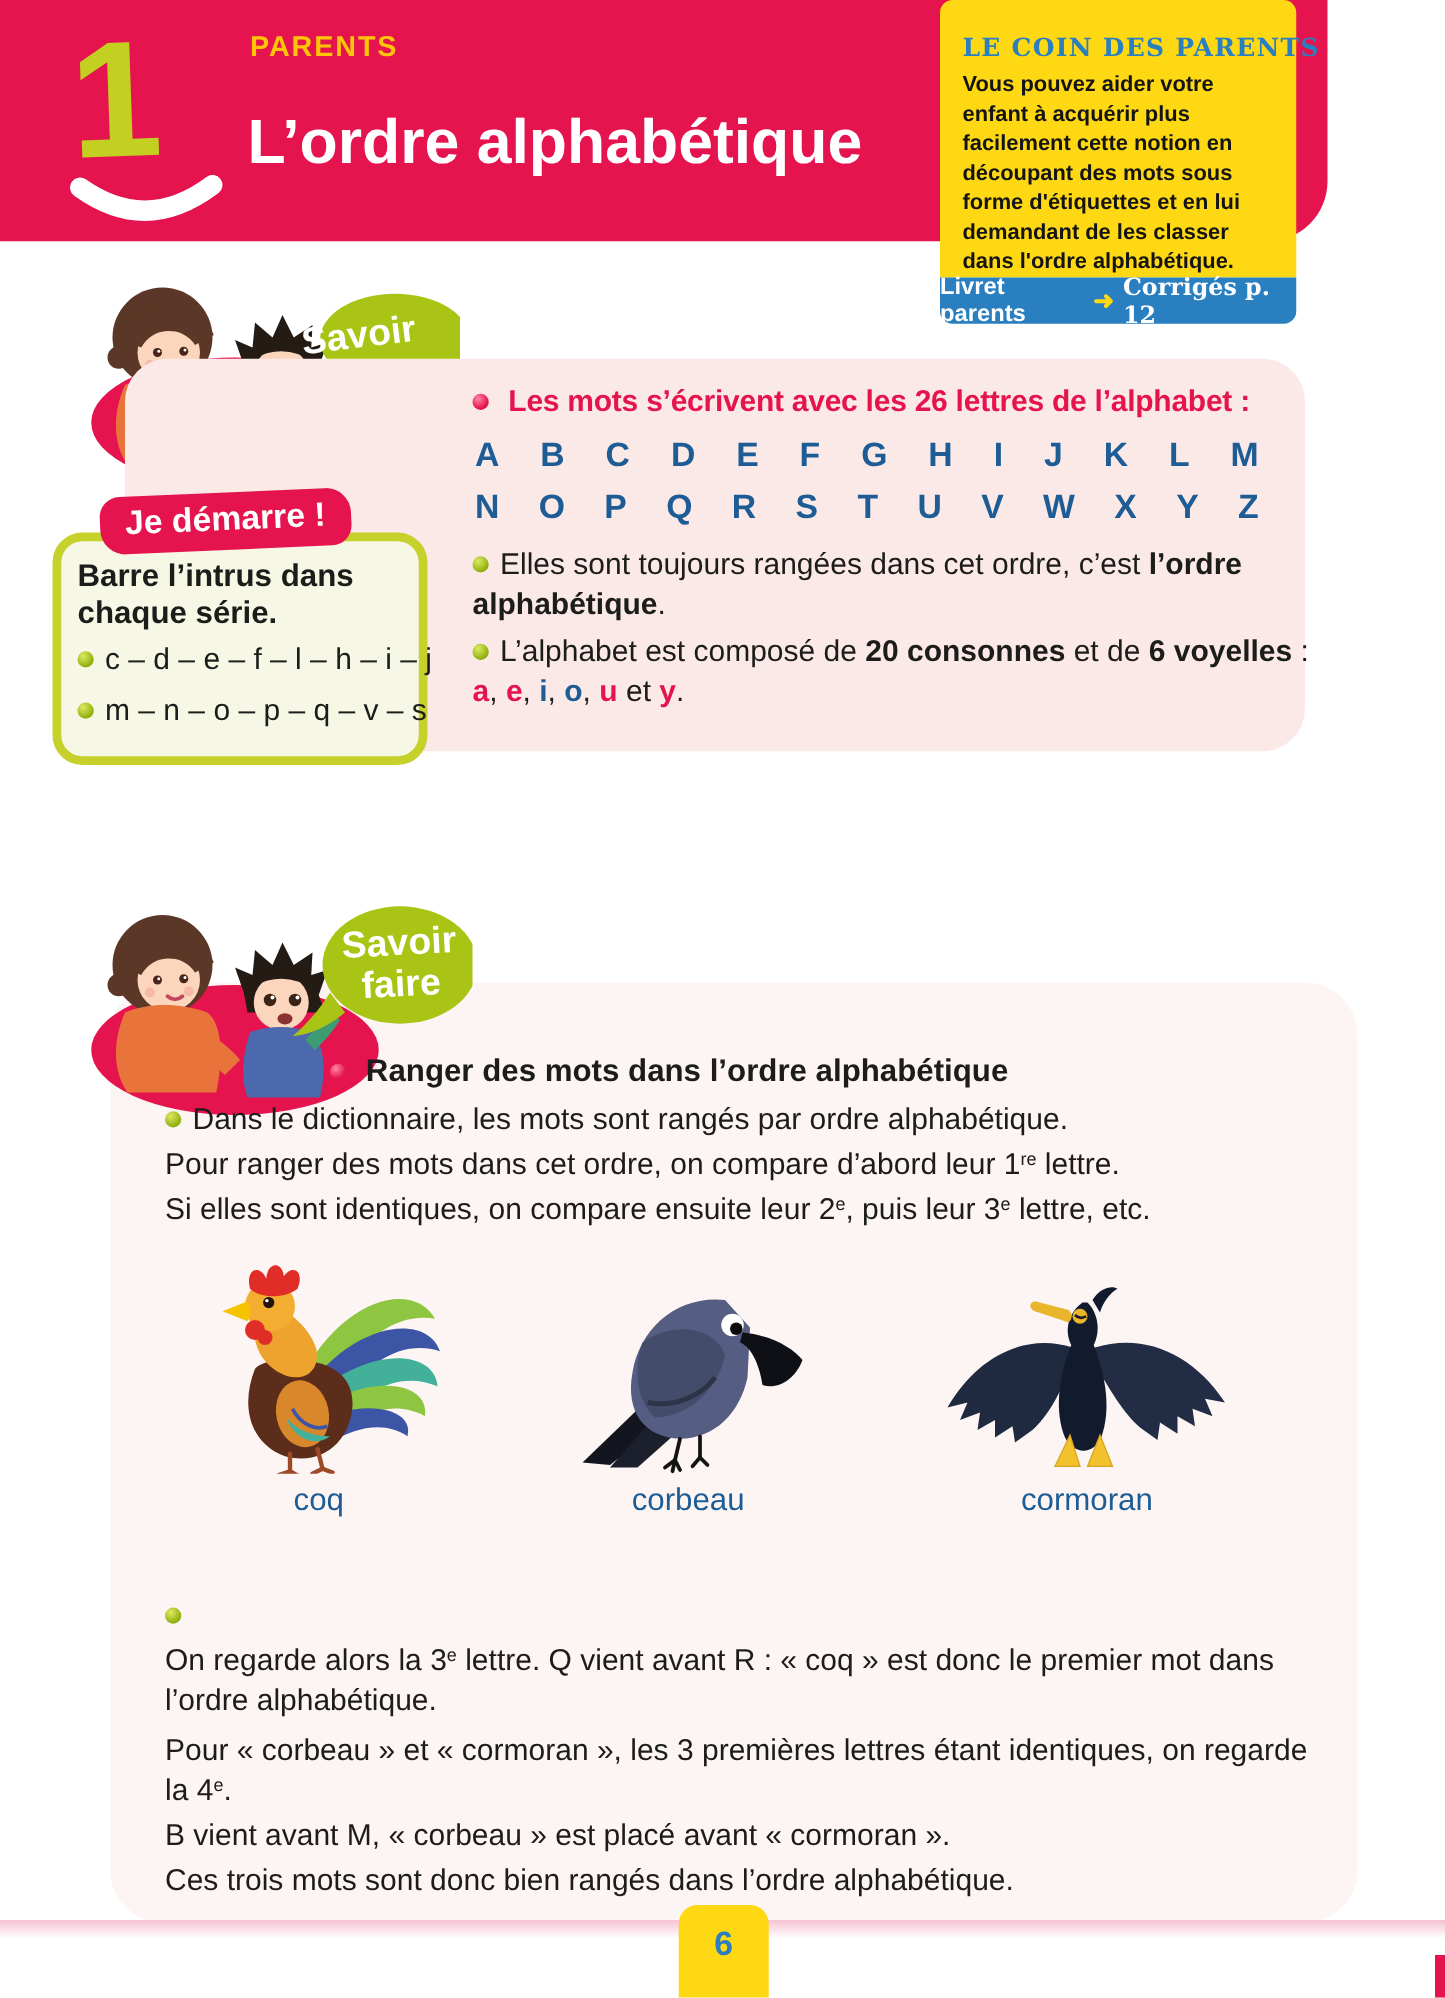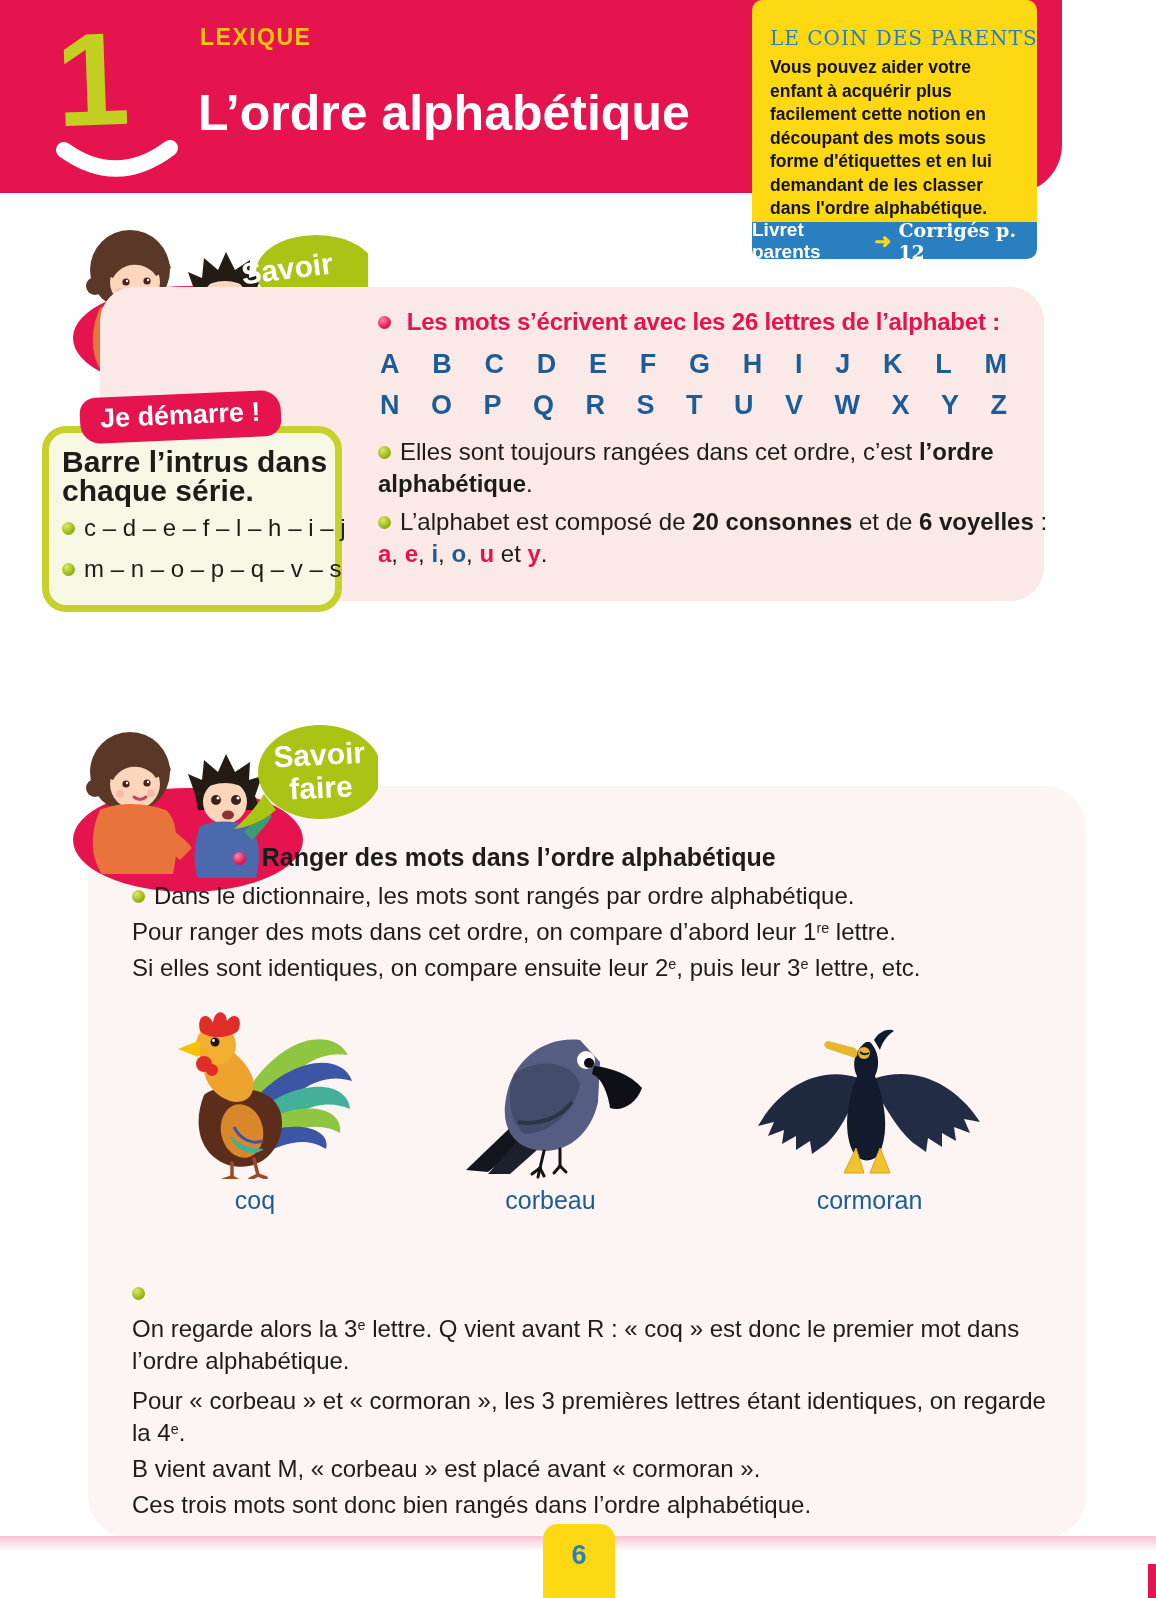--- a/index.html
+++ b/index.html
@@ -6,62 +6,62 @@
   body{width:1156px;height:1598px;position:relative;overflow:hidden;
        font-family:"Liberation Sans",sans-serif;color:#1c1c1a;}
   .abs{position:absolute;}
   
   .hdr{left:0;top:0;width:1062px;height:193px;background:#e5134e;border-radius:0 0 48px 0;}
   .unit-num{left:56px;top:14px;font-size:132px;line-height:1;font-weight:700;color:#c3d022;transform:rotate(-2deg);}
   .lexique{left:200px;top:24px;font-size:23px;font-weight:700;color:#fdc408;letter-spacing:1.5px;}
   .title{left:198px;top:84px;font-size:50px;font-weight:700;color:#ffffff;}
   
   .pbox{left:752px;top:0;width:285px;height:222px;background:#fed813;border-radius:10px 10px 0 0;}
-  .pbox-title{left:770px;top:26px;font-family:"DejaVu Serif",serif;font-weight:400;font-size:20px;color:#2a7fc0;letter-spacing:1px;}
+  .pbox-title{left:770px;top:26px;font-family:"DejaVu Serif",serif;font-weight:700;font-size:20px;color:#2a7fc0;letter-spacing:1px;}
   .pbox-body{left:770px;top:56px;width:252px;font-size:17.5px;line-height:23.5px;font-weight:600;color:#141414;}
   .pbar{left:752px;top:222px;width:285px;height:37px;background:#2a7fc0;border-radius:0 0 10px 10px;
         display:flex;align-items:center;justify-content:center;gap:7px;font-size:19px;font-weight:700;color:#fff;}
   .pbar .arrow{color:#fed813;font-size:20px;}
   .pbar .slab{font-family:"DejaVu Serif",serif;}
   
   .panel1{left:100px;top:287px;width:944px;height:314px;background:#fbe9e8;border-radius:34px;}
   .panel2{left:88px;top:786px;width:998px;height:752px;background:#fdf4f4;border-radius:42px;}
   
   .line{font-size:24px;line-height:30px;white-space:nowrap;color:#1c1c1a;}
   .crimson-b{color:#e5134e;font-weight:700;font-size:24px;letter-spacing:-0.2px;}
   .ball{display:inline-block;width:13px;height:13px;border-radius:50%;margin-right:9px;position:relative;top:-1px;}
   .ball.red{background:radial-gradient(circle at 35% 30%,#ff86a4,#e5134e 65%);}
   .ball.green{background:radial-gradient(circle at 35% 30%,#dcea62,#8fae0c 70%);}
   sup{font-size:60%;line-height:0;vertical-align:baseline;position:relative;top:-0.5em;}
   .letters-row{display:flex;justify-content:space-between;width:627px;font-size:27px;font-weight:600;color:#1d5c94;}
   
   .jd-box{left:42px;top:426px;width:300px;height:186px;background:#f7f7e6;border:7px solid #c6d12b;border-radius:24px;box-sizing:border-box;}
   .jd-badge{left:80px;top:394px;background:#e5134e;color:#fff;font-weight:700;font-size:27px;
             padding:6px 20px 9px;border-radius:16px 20px 16px 20px;transform:rotate(-2.5deg);}
-  .jd-instr{left:62px;top:447px;width:274px;font-size:30px;font-weight:700;line-height:29px;}
+  .jd-instr{left:62px;top:447px;width:274px;font-size:25px;font-weight:700;line-height:29px;}
   
   .bubble-text{color:#fff;font-weight:700;font-size:30px;text-align:center;}
   .caption{font-size:25px;color:#1d5c94;text-align:center;}
   .sf-heading{font-size:25px;font-weight:700;white-space:nowrap;}
   
   .band{left:0;top:1536px;width:1156px;height:15px;background:linear-gradient(to bottom,#f6c3d2,#fce4ec 55%,#ffffff);z-index:1;}
   .page-tab{left:543px;top:1524px;width:72px;height:74px;background:#fed813;border-radius:15px 15px 0 0;
             z-index:2;text-align:center;padding-top:16px;box-sizing:border-box;
             font-size:27px;font-weight:700;color:#2a7fc0;}
   .bleed{left:1148px;top:1564px;width:8px;height:34px;background:#e5134e;z-index:3;}
 </style>
 </head>
 <body>
 
 <div class="abs hdr"></div>
 <div class="abs unit-num">1</div>
 <svg class="abs" style="left:52px;top:140px;" width="130" height="52" viewBox="0 0 130 52">
   <path d="M12 10 Q65 48 118 8" stroke="#ffffff" stroke-width="16" fill="none" stroke-linecap="round"></path>
 </svg>
-<div class="abs lexique">LEXIQUE</div>
+<div class="abs lexique">PARENTS</div>
 <div class="abs title">L’ordre alphabétique</div>
 
 <div class="abs pbox"></div>
 <div class="abs pbox-title">LE COIN DES PARENTS</div>
 <div class="abs pbox-body">Vous pouvez aider votre enfant à acquérir plus facilement cette notion en découpant des mots sous forme d'étiquettes et en lui demandant de les classer dans l'ordre alphabétique.</div>
 <div class="abs pbar">
   <span>Livret parents</span>
   <span class="arrow">➜</span>
   <span class="slab">Corrigés p. 12</span>
 </div>
@@ -182,21 +182,21 @@
   <path d="M162 116 C154 140 156 157 160 168 L218 168 C224 144 220 124 212 116 C196 110 176 110 162 116 Z" fill="#4d69ae"></path>
   <path d="M206 122 C214 114 220 106 224 98 L234 106 C228 116 220 124 214 130 Z" fill="#3e9c74"></path>
   <ellipse cx="282" cy="62" rx="62" ry="47" fill="#a9c414"></ellipse>
   <path d="M238 100 C224 112 208 118 196 119 C210 107 220 94 226 84 Z" fill="#a9c414"></path>
 </svg>
 <div class="abs bubble-text" style="left:258px;top:738px;width:124px;line-height:33px;transform:rotate(-3deg);">
   <div>Savoir</div>
   <div>faire</div>
 </div>
 
-<div class="abs line" style="left:233px;top:842px;">
+<div class="abs line" style="left:264px;top:842px;">
   <span class="ball red"></span>
   <span class="sf-heading">Ranger des mots dans l’ordre alphabétique</span>
 </div>
 <div class="abs line" style="left:132px;top:881px;">
   <span class="ball green"></span><span>Dans le dictionnaire, les mots sont rangés par ordre alphabétique.</span>
 </div>
 <div class="abs line" style="left:132px;top:917px;">
   <span><span>Pour ranger des mots dans cet ordre, on compare d’abord leur 1</span><sup>re</sup><span> lettre.</span></span>
 </div>
 <div class="abs line" style="left:132px;top:953px;">

